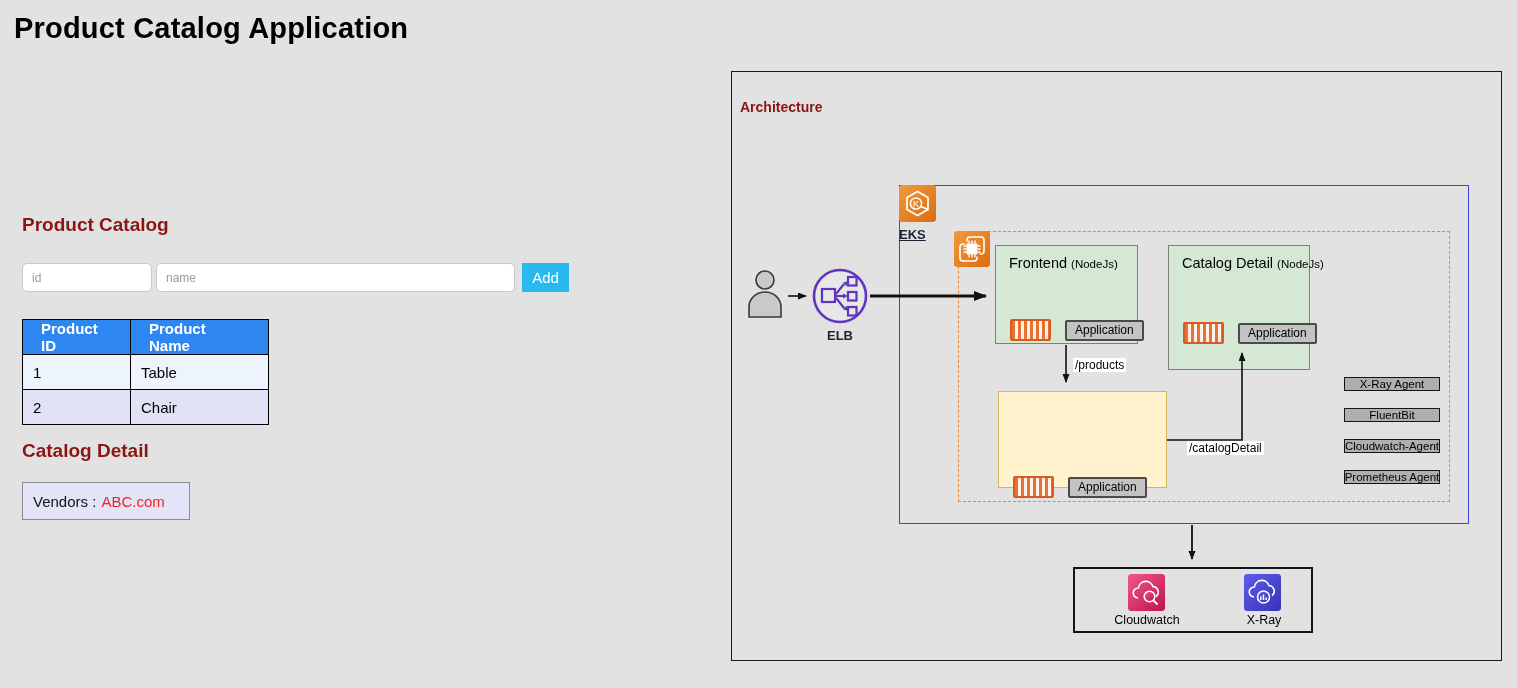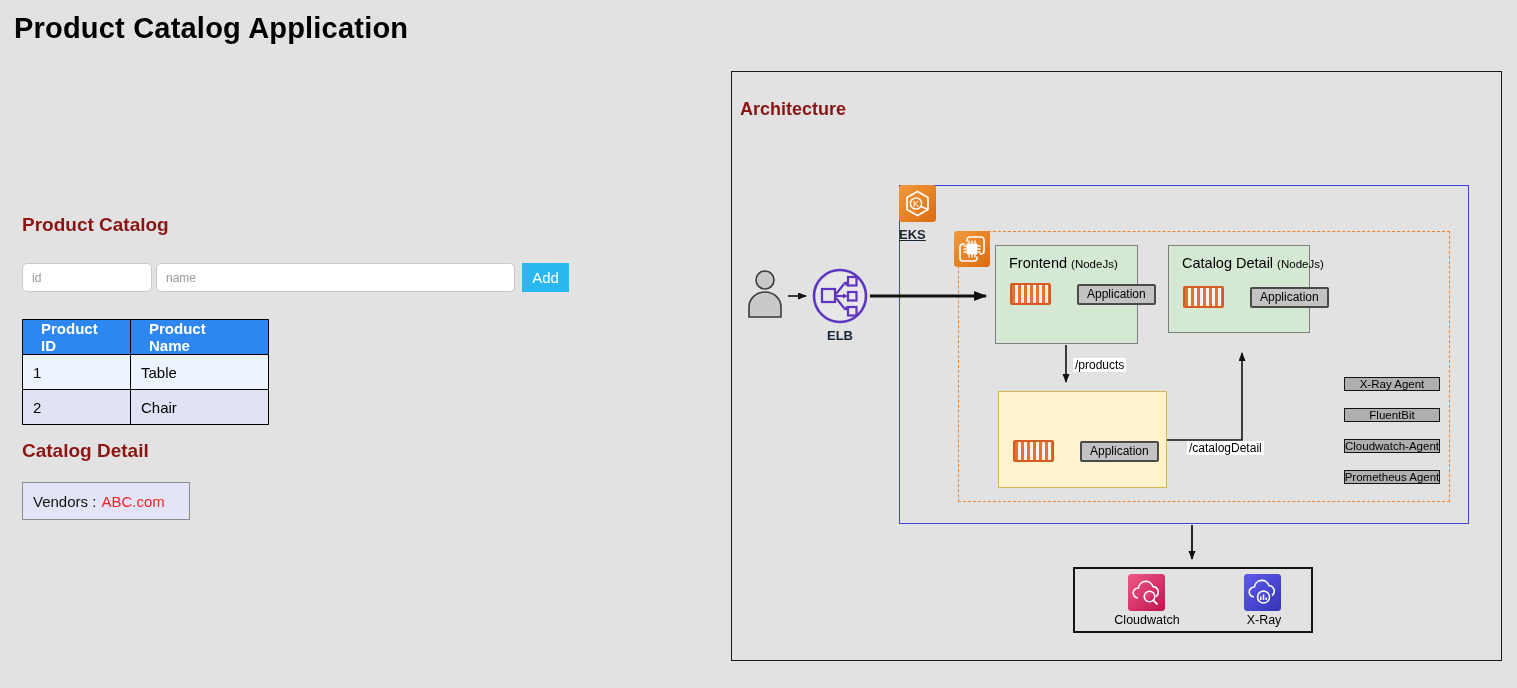--- a/index.html
+++ b/index.html
@@ -5,21 +5,21 @@
   * { margin:0; padding:0; box-sizing:border-box; }
   html,body { width:1517px; height:688px; }
   body { background:#e2e2e2; font-family:"Liberation Sans", sans-serif; position:relative; overflow:hidden; }
   .abs { position:absolute; }
 
   
   .page-title { left:14px; top:12px; font-size:29px; font-weight:bold; color:#000; letter-spacing:.2px; }
   .sec-head { font-size:19px; font-weight:bold; color:#8b1414; }
   .sec-head.pc { left:22px; top:214px; }
   .sec-head.cd { left:22px; top:440px; }
-  .sec-head.arch { left:740px; top:99px; font-size:18px; }
+  .sec-head.arch { left:740px; top:99px; font-size:14px; }
 
   .txt-input { top:263px; height:29px; border:1px solid #c9c9c9; border-radius:5px;
                background:#fff; font-size:12px; color:#333; padding:0 9px; outline:none; }
   .txt-input::placeholder { color:#9a9a9a; }
   #input-id { left:22px; width:130px; }
   #input-name { left:156px; width:359px; }
   .add-btn { left:522px; top:263px; width:47px; height:29px; background:#29b9f0; color:#fff;
              border:none; border-radius:0; font-size:15px; font-family:inherit; cursor:pointer; }
 
   table.products { left:22px; top:319px; border-collapse:collapse; font-size:15px; }
@@ -41,25 +41,25 @@
   .eks-box   { left:899px; top:185px; width:570px; height:339px; border:1px solid #4340e0; }
   .ns-box    { left:958px; top:231px; width:492px; height:271px; border:1.5px dashed #ec8430; }
   .icon-sq   { border-radius:3px; }
   .eks-label { left:899px; top:227px; width:44px; font-size:13px; font-weight:bold; color:#1a2533;text-decoration:underline; }
   .elb-label { left:811px; top:328px; width:58px; text-align:center; font-size:13px; font-weight:bold; color:#1a2533; }
 
   .svc-box { border:1px solid #7f7f7f; }
   .svc-green  { background:#d5e8d4; }
   .svc-yellow { background:#fff2cc; border-color:#d6b656; }
   #box-frontend { left:995px;  top:245px; width:143px; height:99px; }
-  #box-catalog-detail { left:1168px; top:245px; width:142px; height:88px; }
+  #box-catalog-detail { left:1168px; top:245px; width:142px; height:125px; }
   #box-product-catalog { left:998px; top:391px; width:169px; height:97px; }
   .svc-title { padding:9px 4px 0 13px; font-size:14.5px; color:#000; white-space:nowrap; }
   .svc-title .runtime { font-size:11.5px; }
-  .svc-row { position:absolute; left:14px; display:flex; align-items:center; gap:26px; }
+  .svc-row { position:absolute; left:14px; display:flex; align-items:center; gap:14px;margin-top:36px; }
   #box-frontend .svc-row { top:37px; }
   #box-catalog-detail .svc-row { top:40px; }
   #box-product-catalog .svc-row { top:48px; }
   .container-icon { width:41px; height:22px; border:2px solid #d65b23; border-radius:2px;
         background:repeating-linear-gradient(90deg,#e8712f 0 3px,#fdf3ec 3px 6px); }
   .app-chip { background:#c3c3c3; border:2px solid #4a4a4a; border-radius:2px;
               font-size:12px; color:#000; padding:1px 8px 2px; white-space:nowrap; }
 
   .agent-chip { left:1344px; width:96px; height:14px; background:#afafaf; border:1.5px solid #141414;
                 font-size:11.5px; color:#000; display:flex; align-items:center; justify-content:center;

